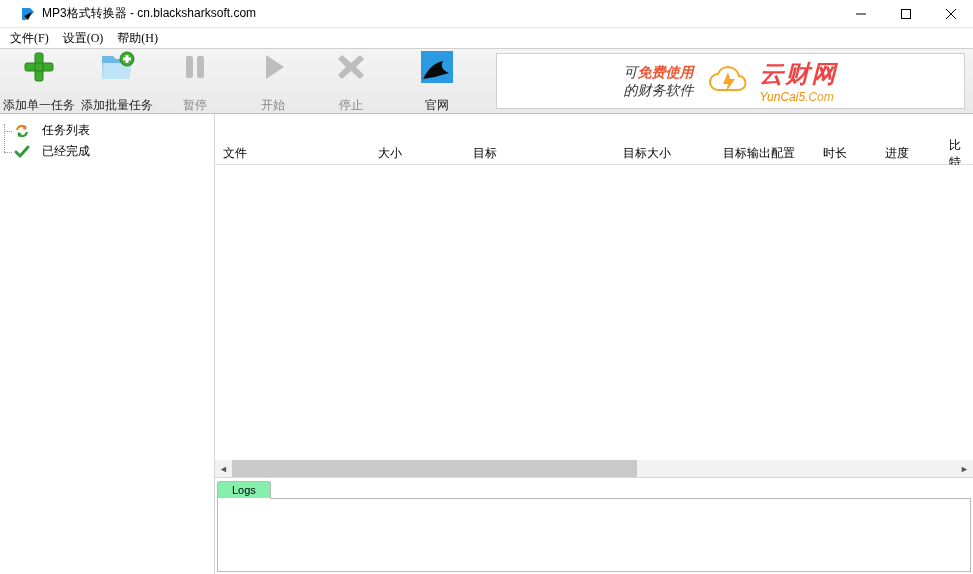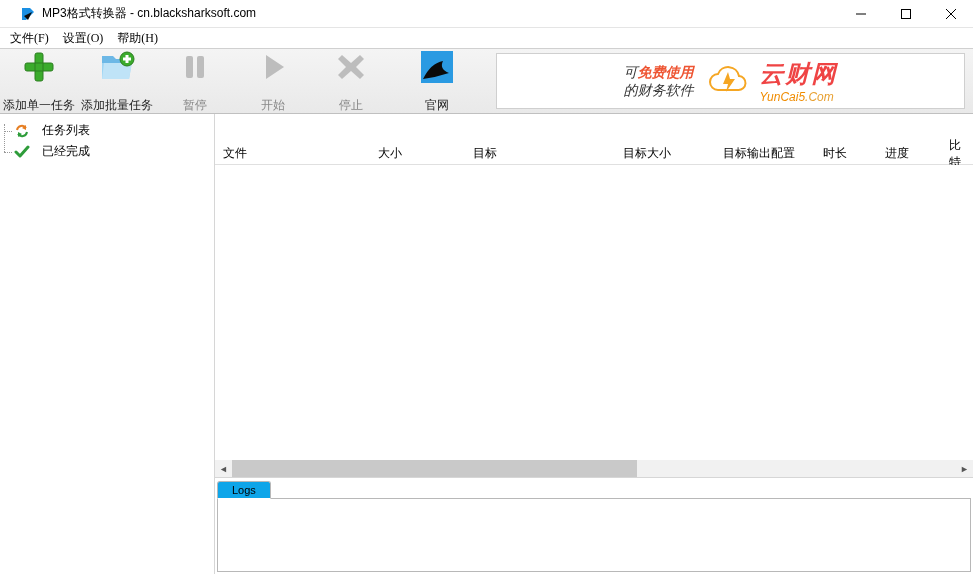--- a/index.html
+++ b/index.html
@@ -40,21 +40,21 @@
   .table-header { height: 22px; display: flex; align-items: center; border-bottom: 1px solid #e0e0e0; background: #fff; margin-top: 29px; }
   .table-header .col { padding: 0 8px; font-size: 12px; color: #000; border-right: 1px solid transparent; }
   .table-body { flex: 1; background: #fff; }
   .hscroll { height: 17px; display: flex; align-items: center; }
   .hscroll .arrow { width: 17px; height: 17px; background: #f1f1f1; display: flex; align-items: center; justify-content: center; font-size: 9px; color: #555; cursor: pointer; }
   .hscroll .track { flex: 1; height: 17px; background: #f1f1f1; position: relative; }
   .hscroll .thumb { position: absolute; left: 0; top: 0; width: 56%; height: 100%; background: #c9c9c9; }
 
   .logs-section { border-top: 1px solid #d6d6d6; }
   .logs-tab-row { display: flex; padding: 2px 2px 0 2px; background: #fff; }
-  .logs-tab { border: 1px solid #b8b8b8; border-bottom-color: #fff; background: #0ea5e9; font-size: 11px; padding: 2px 14px; border-radius: 3px 3px 0 0; position: relative; top: 1px; cursor: pointer; }
+  .logs-tab { border: 1px solid #b8b8b8; border-bottom-color: #fff; background: #86efac; font-size: 11px; padding: 2px 14px; border-radius: 3px 3px 0 0; position: relative; top: 1px; cursor: pointer; }
   .logs-box { margin: 0 2px 2px 2px; border: 1px solid #b8b8b8; height: 74px; background: #fff; }
 
   svg { display: block; }
   .icon32 { width: 36px; height: 36px; }
 </style>
 </head>
 <body>
 
 <div class="titlebar">
   <span class="app-icon">

